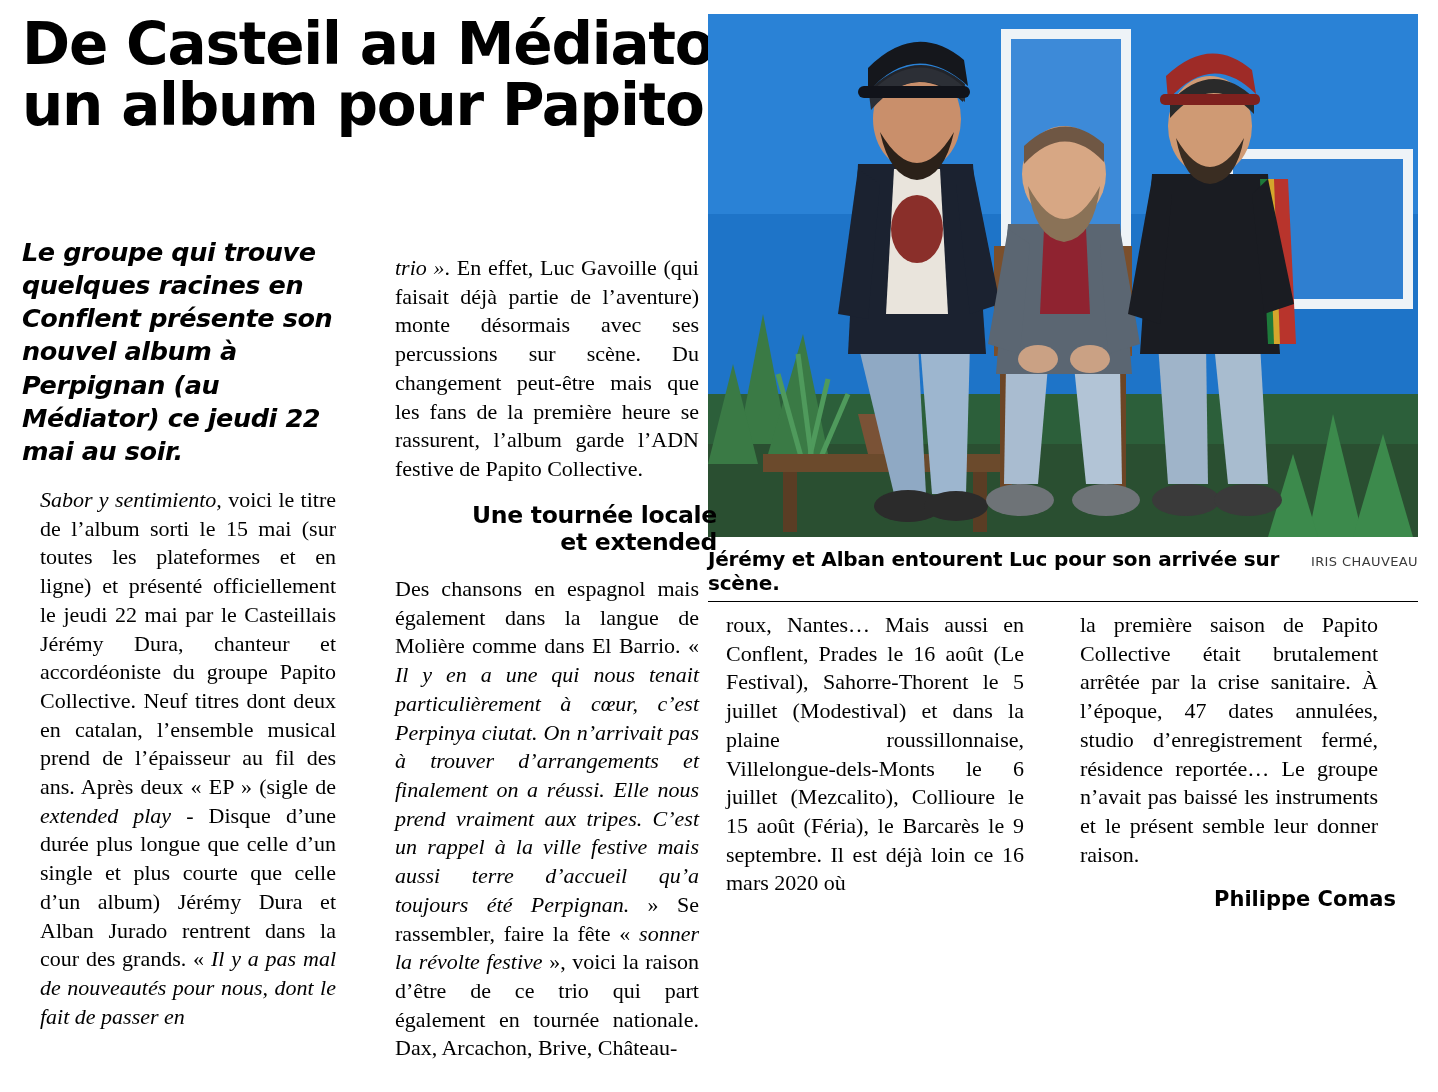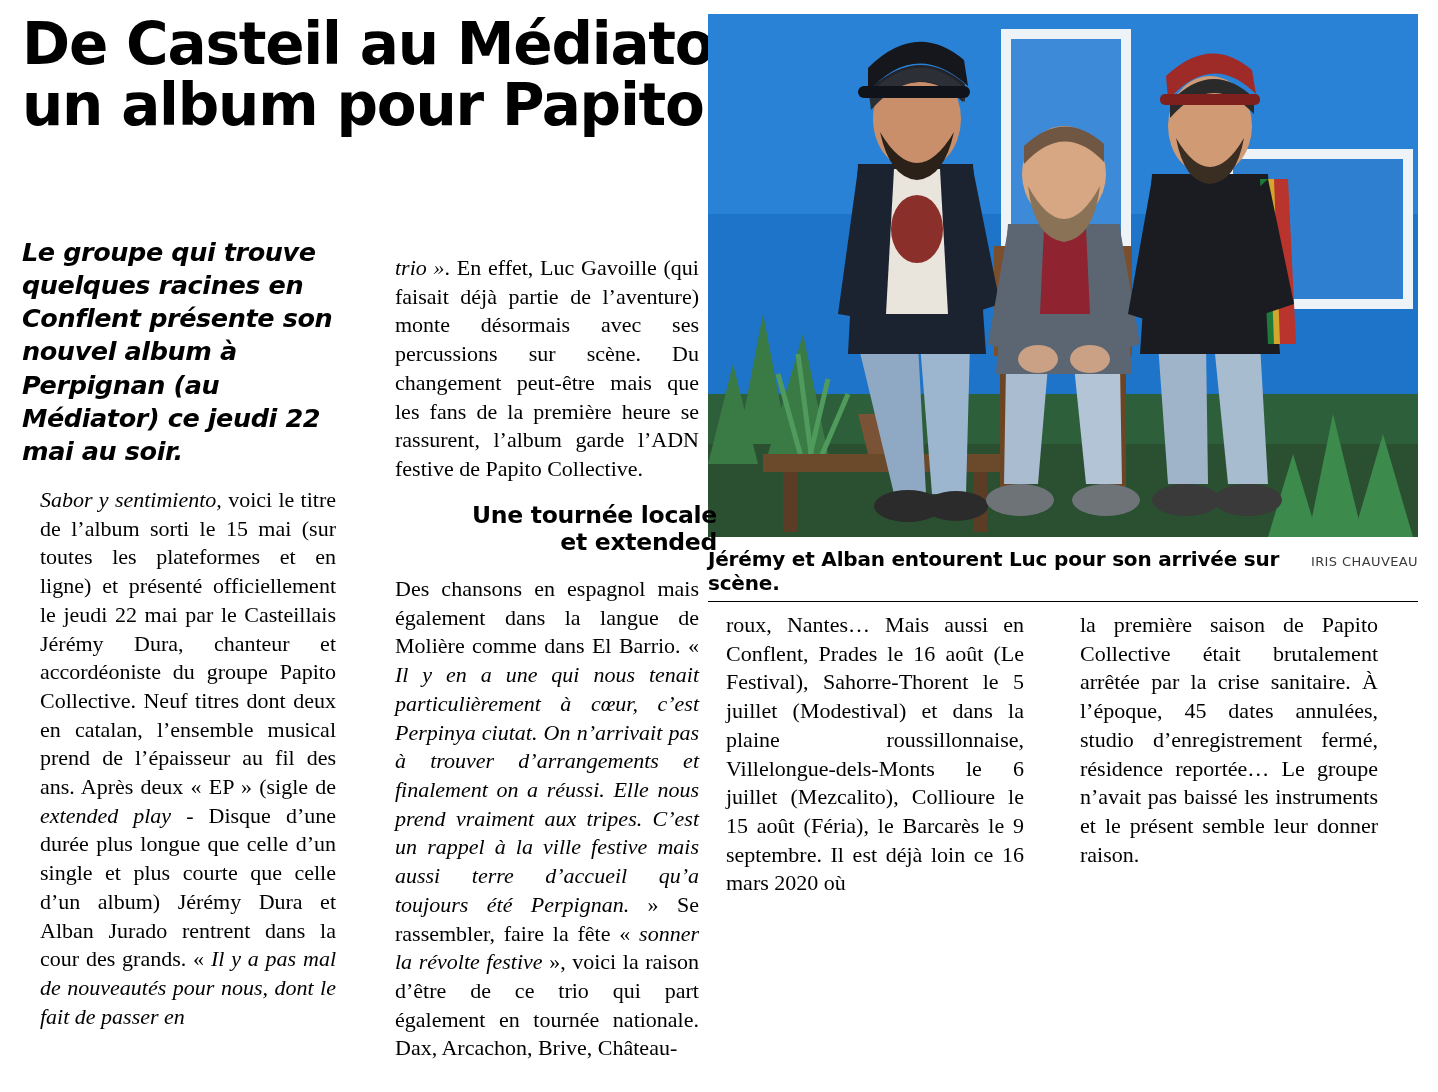--- a/index.html
+++ b/index.html
@@ -295,17 +295,18 @@
       <p class="body"><span>Des chansons en espagnol mais également dans la langue de Molière comme dans El Barrio. « </span><span class="ital">Il y en a une qui nous tenait particulièrement à cœur, c’est Perpinya ciutat. On n’arrivait pas à trouver d’arrangements et finalement on a réussi. Elle nous prend vraiment aux tripes. C’est un rappel à la ville festive mais aussi terre d’accueil qu’a toujours été Perpignan.</span><span> » Se rassembler, faire la fête « </span><span class="ital">sonner la révolte festive</span><span> », voici la raison d’être de ce trio qui part également en tournée nationale. Dax, Arcachon, Brive, Château-</span></p>
     </div>
 
   </div>
 
   <div class="lower">
     <div class="lcol lc1">
       <p class="body">roux, Nantes… Mais aussi en Conflent, Prades le 16 août (Le Festival), Sahorre-Thorent le 5 juillet (Modestival) et dans la plaine roussillonnaise, Villelongue-dels-Monts le 6 juillet (Mezcalito), Collioure le 15 août (Féria), le Barcarès le 9 septembre. Il est déjà loin ce 16 mars 2020 où</p>
     </div>
     <div class="lcol lc2">
-      <p class="body">la première saison de Papito Collective était brutalement arrêtée par la crise sanitaire. À l’époque, 45 dates annulées, studio d’enregistrement fermé, résidence reportée… Le groupe n’avait pas baissé les instruments et le présent semble leur donner raison.</p>
+      <p class="body">la première saison de Papito Collective était brutalement arrêtée par la crise sanitaire. À l’époque, 47 dates annulées, studio d’enregistrement fermé, résidence reportée… Le groupe n’avait pas baissé les instruments et le présent semble leur donner raison.</p>
+      <div class="byline">Philippe Comas</div>
     </div>
   </div>
 
 </div>
 
 </body></html>

